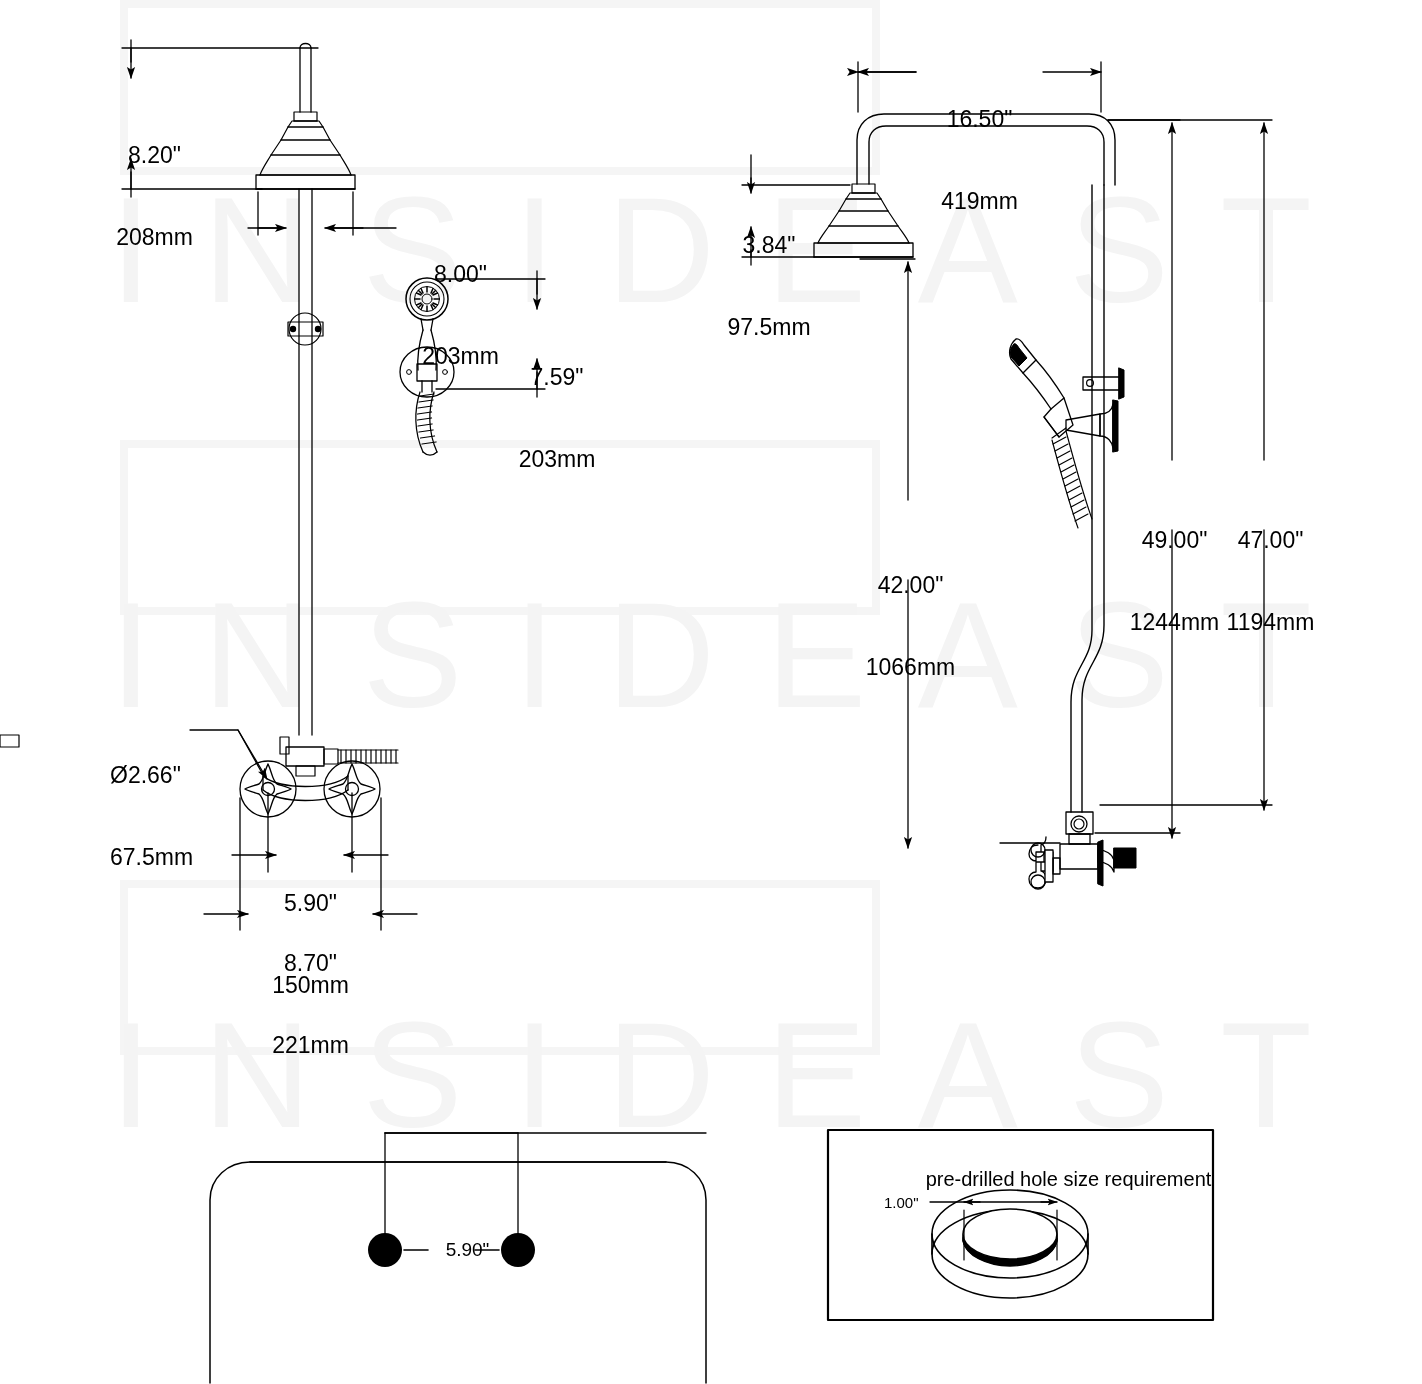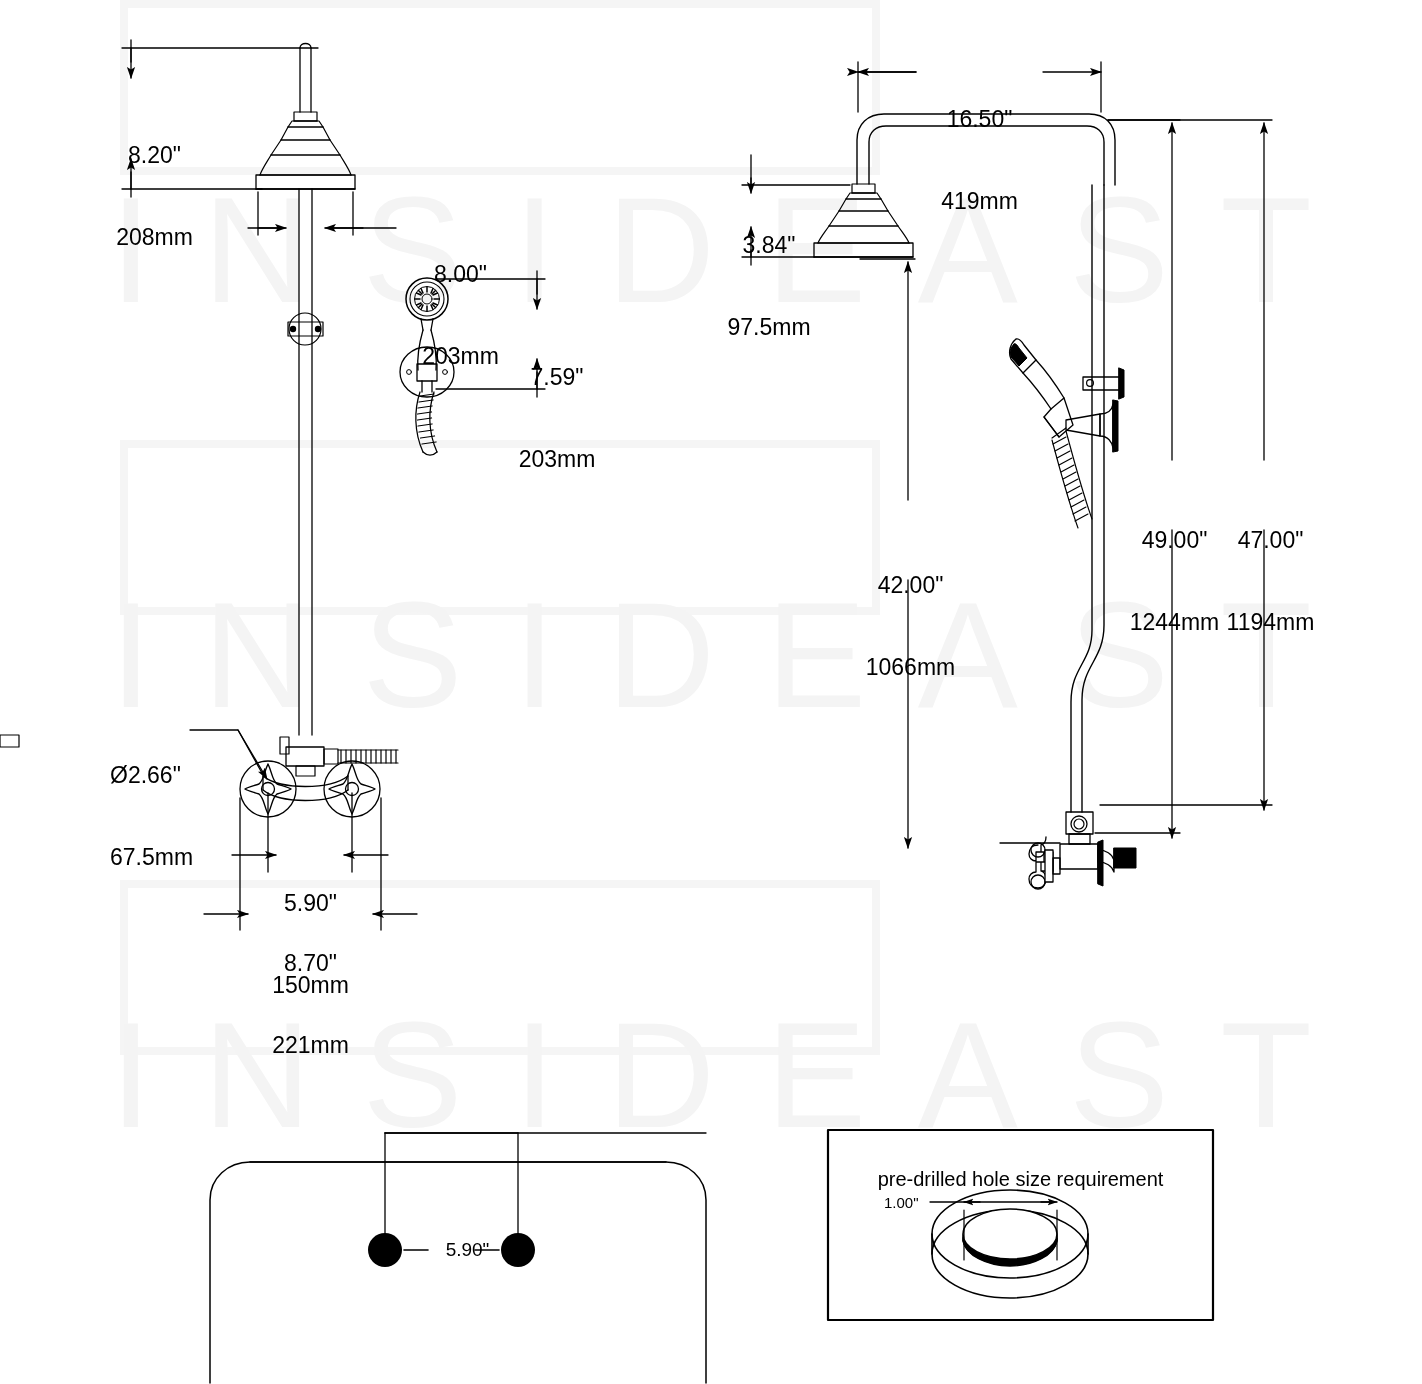--- a/index.html
+++ b/index.html
@@ -503,17 +503,17 @@
       <div>1244mm</div>
     </div>
 
     <div class="dim-text" style="left:1208px; top:473px; width:125px;">
       <div>47.00"</div>
       <div>1194mm</div>
     </div>
 
     <div class="mid-dim" style="left:430px; top:1239px; width:75px; text-align:center;">5.90"</div>
 
-    <div class="panel-sub" style="left:828px; top:1168px; width:385px; text-align:center;">pre-drilled hole size requirement</div>
+    <div class="panel-sub" style="left:828px; top:1168px; width:385px; text-align:center;padding-left:48px;">pre-drilled hole size requirement</div>
     <div class="small-dim" style="left:884px; top:1194px;">1.00"</div>
   </div>
 
 </div>
 
 </body></html>

